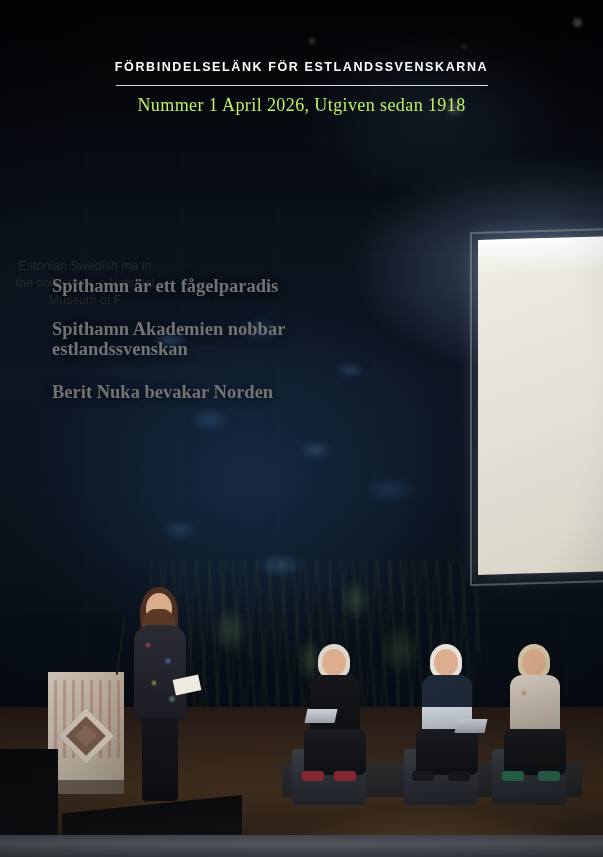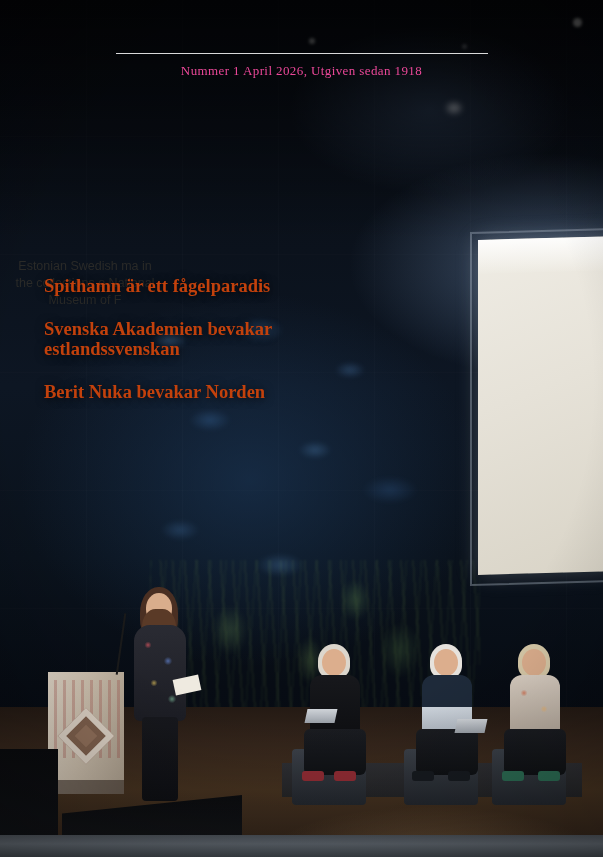--- a/index.html
+++ b/index.html
@@ -255,33 +255,33 @@
     color: #ffffff;
   }
   .rule {
     width: 372px;
     height: 1px;
     background: rgba(255,255,255,0.85);
     margin: 11px auto 0;
   }
   .issue {
     font-family: "Liberation Serif", serif;
-    font-size: 13px;
+    font-size: 18px;
     letter-spacing: .4px;
     margin-top: 9px;
-    color: #ec4899;
+    color: #bef264;
   }
 
   
   .headlines {
     position: absolute;
-    left: 44px;
+    left: 52px;
     top: 276px;
     width: 248px;
-    color: #c2410c;
+    color: #737373;
   }
   .headline {
     font-family: "Liberation Serif", serif;
     font-weight: 700;
     font-size: 18.5px;
     line-height: 1.12;
     margin-bottom: 22px;
     text-shadow: 0 1px 10px rgba(0,0,0,0.75);
   }
   .headline:last-child { margin-bottom: 4px; }
@@ -361,23 +361,24 @@
   </div>
 
   <div class="fg-monitor"></div>
   <div class="fg-left-block"></div>
   <div class="stage-edge"></div>
 
   <div class="top-dark"></div>
   <div class="vignette"></div>
 
   <div class="masthead">
+    <div class="tagline">FÖRBINDELSELÄNK FÖR ESTLANDSSVENSKARNA</div>
     <div class="rule"></div>
     <div class="issue">Nummer 1 April 2026, Utgiven sedan 1918</div>
   </div>
 
   <div class="headlines">
     <div class="headline">Spithamn är ett fågelparadis</div>
-    <div class="headline">Svenska Akademien bevakar estlandssvenskan</div>
+    <div class="headline">Spithamn Akademien nobbar estlandssvenskan</div>
     <div class="headline">Berit Nuka bevakar Norden</div>
   </div>
 
 </div>
 
 </body></html>

